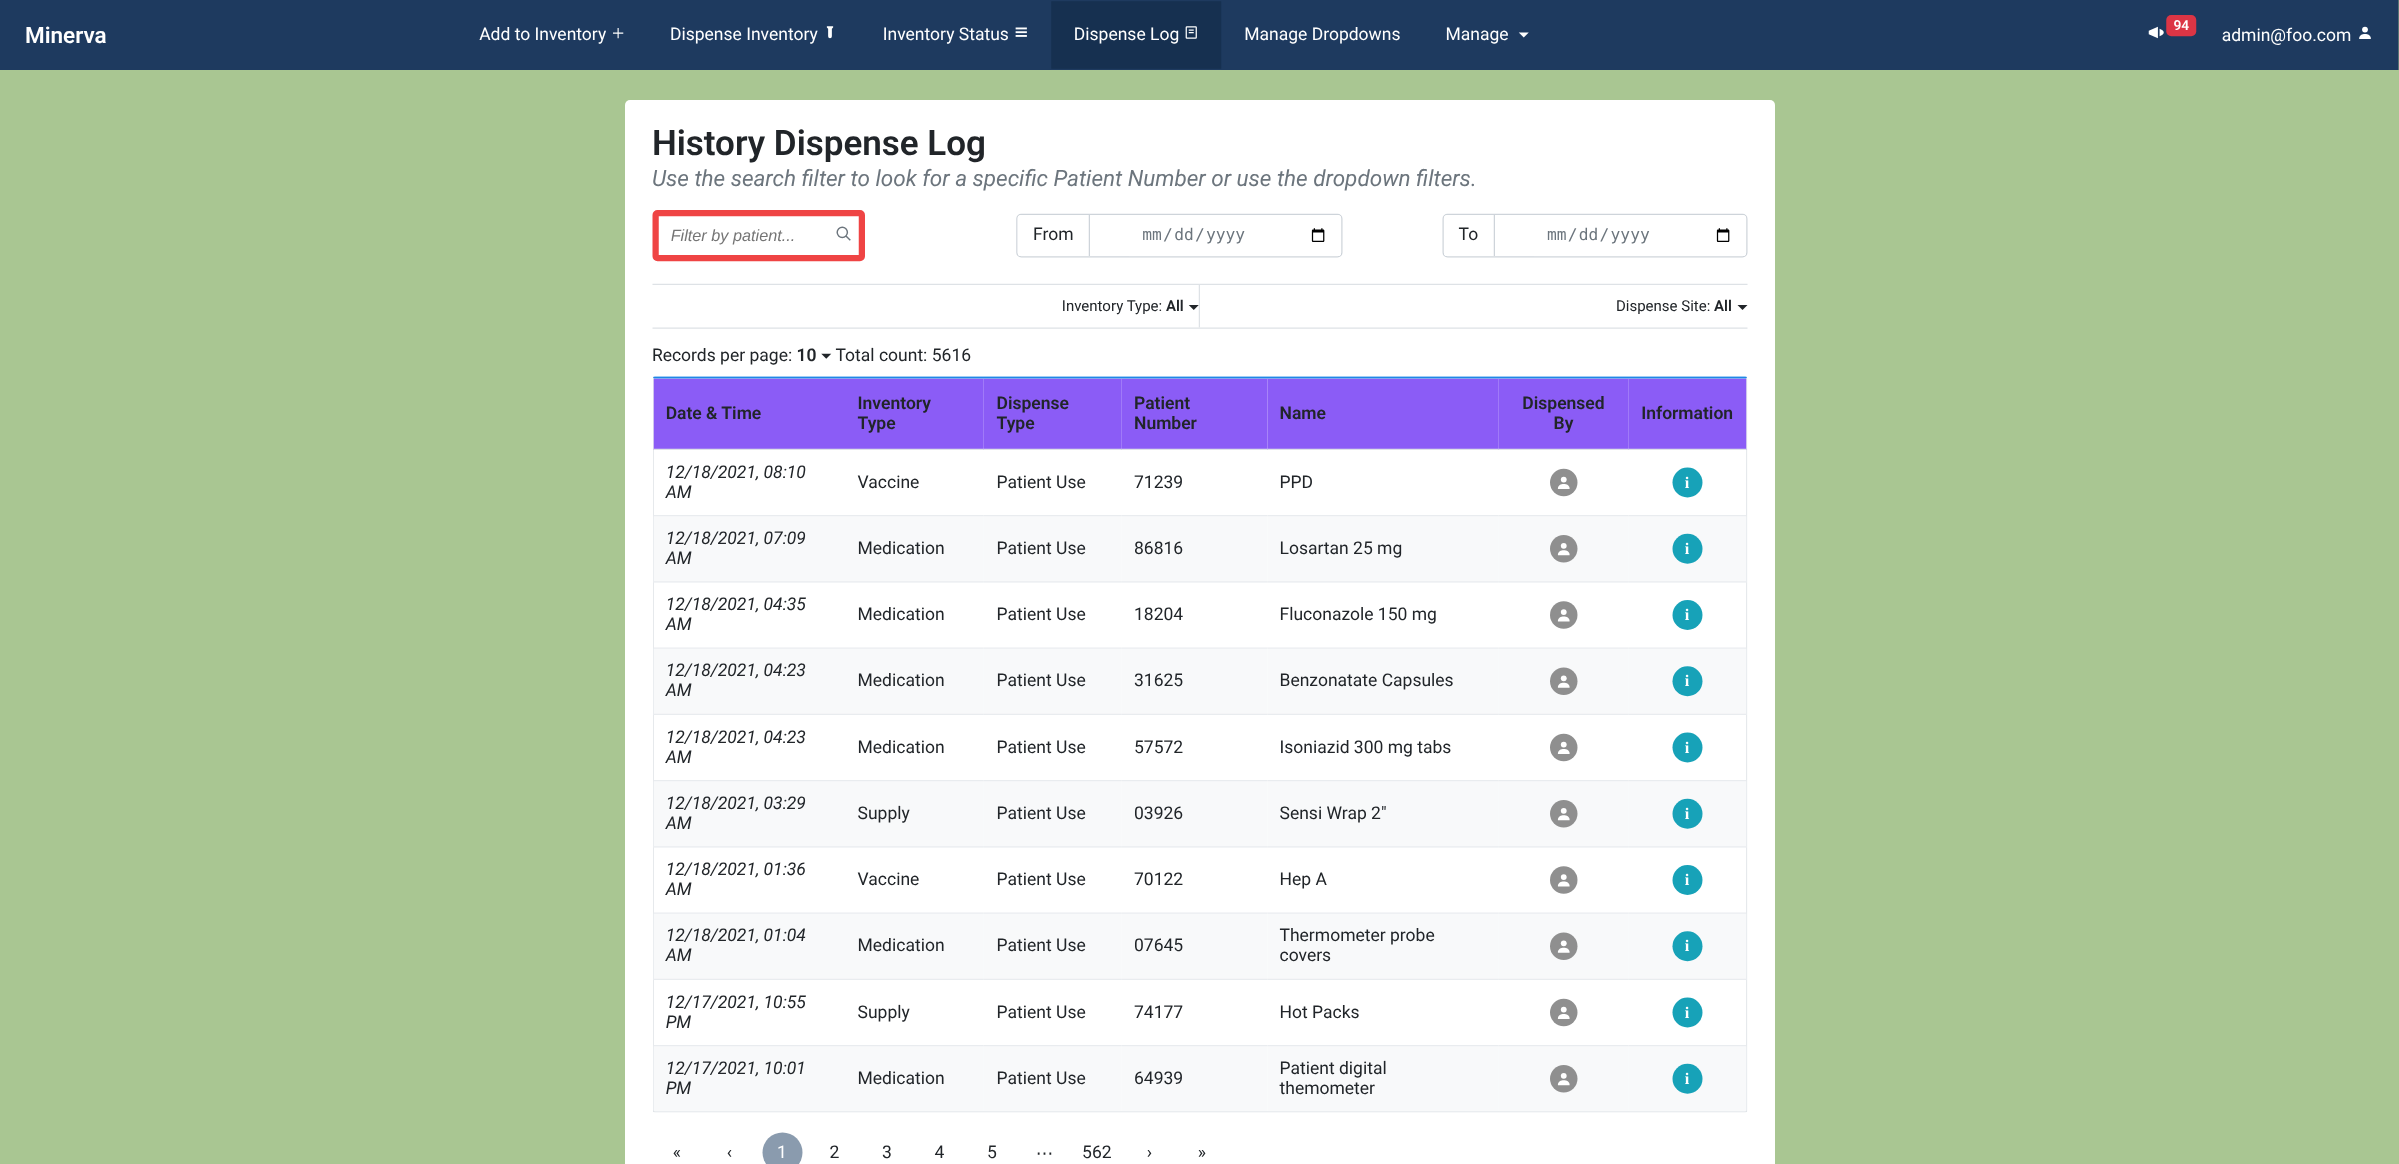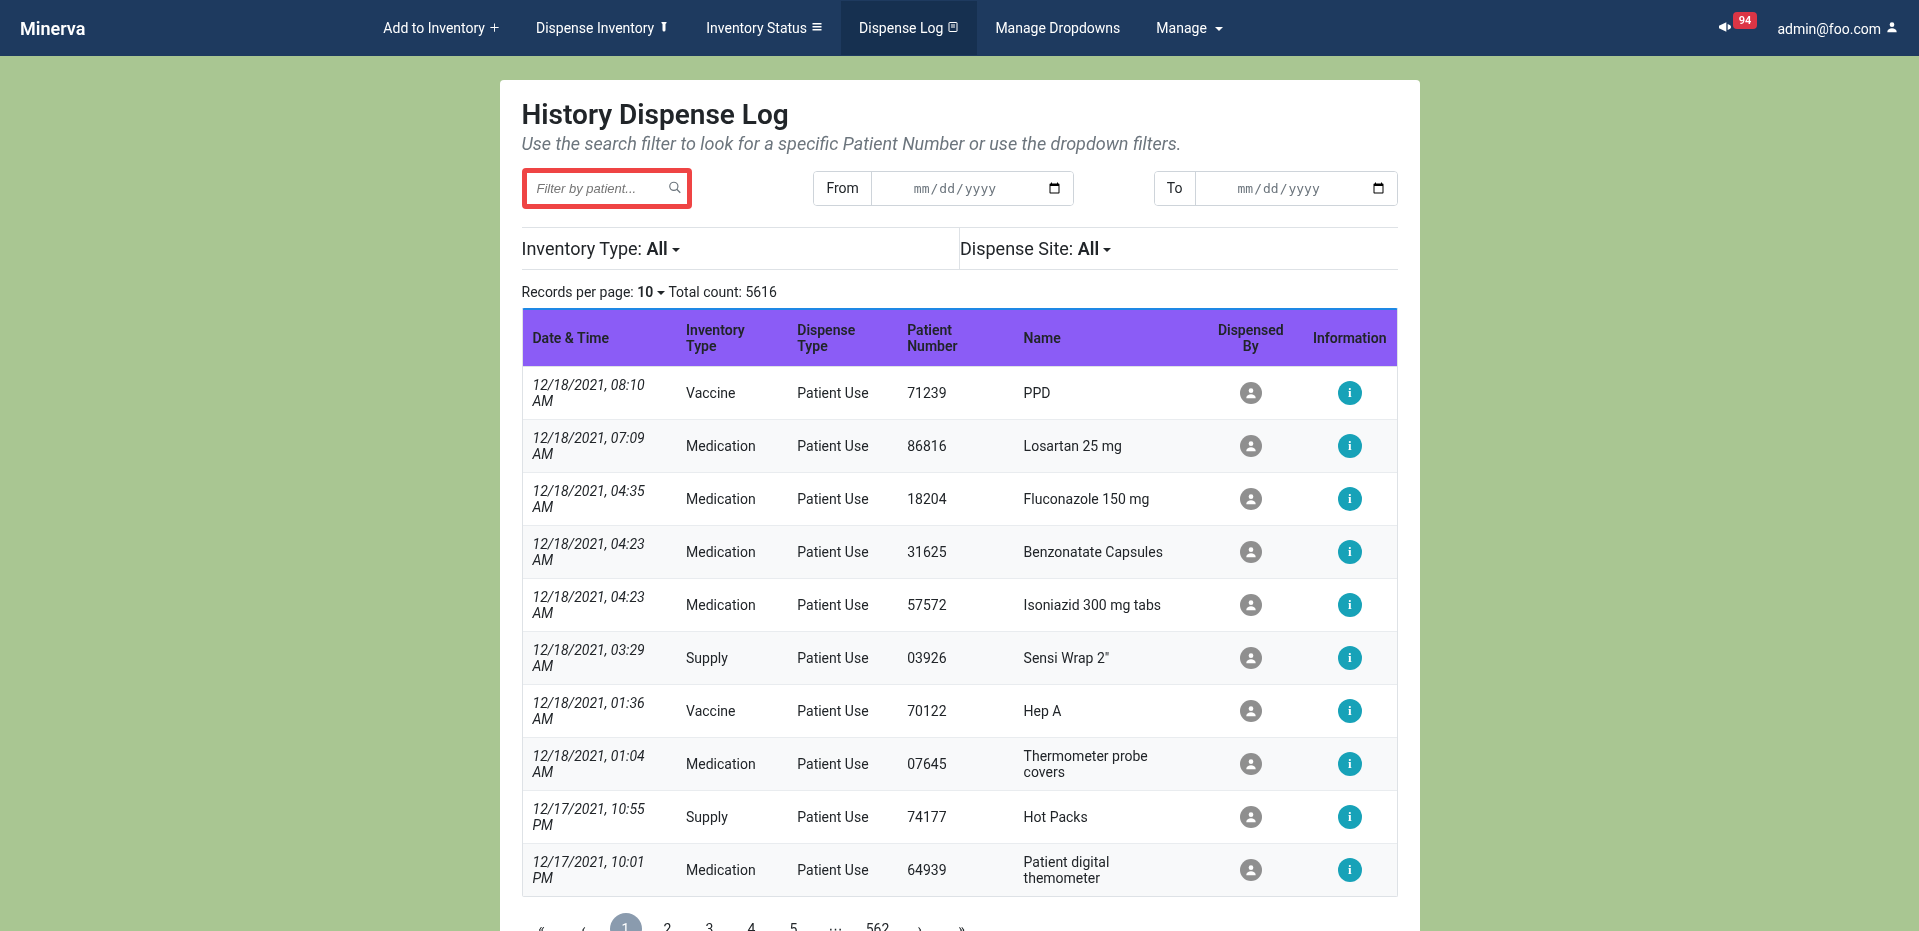--- a/index.html
+++ b/index.html
@@ -130,23 +130,23 @@
 }
 .spacer-flex { flex: 1; }
 .filter-bar {
   display: flex;
   border-top: 1px solid #dee2e6;
   border-bottom: 1px solid #dee2e6;
   margin-bottom: 14px;
 }
 .filter-cell {
   flex: 1;
-  text-align: left;
+  text-align: right;
   padding: 10px 0;
-  font-size: 18px;
+  font-size: 12px;
   border-right: 1px solid #dee2e6;
 }
 .filter-cell:last-child { border-right: none; }
 .filter-label { color: #212529; }
 .filter-value { font-weight: 600; cursor: pointer; }
 .caret-down::after {
   content: '';
   display: inline-block;
   margin-left: 4px;
   vertical-align: middle;

